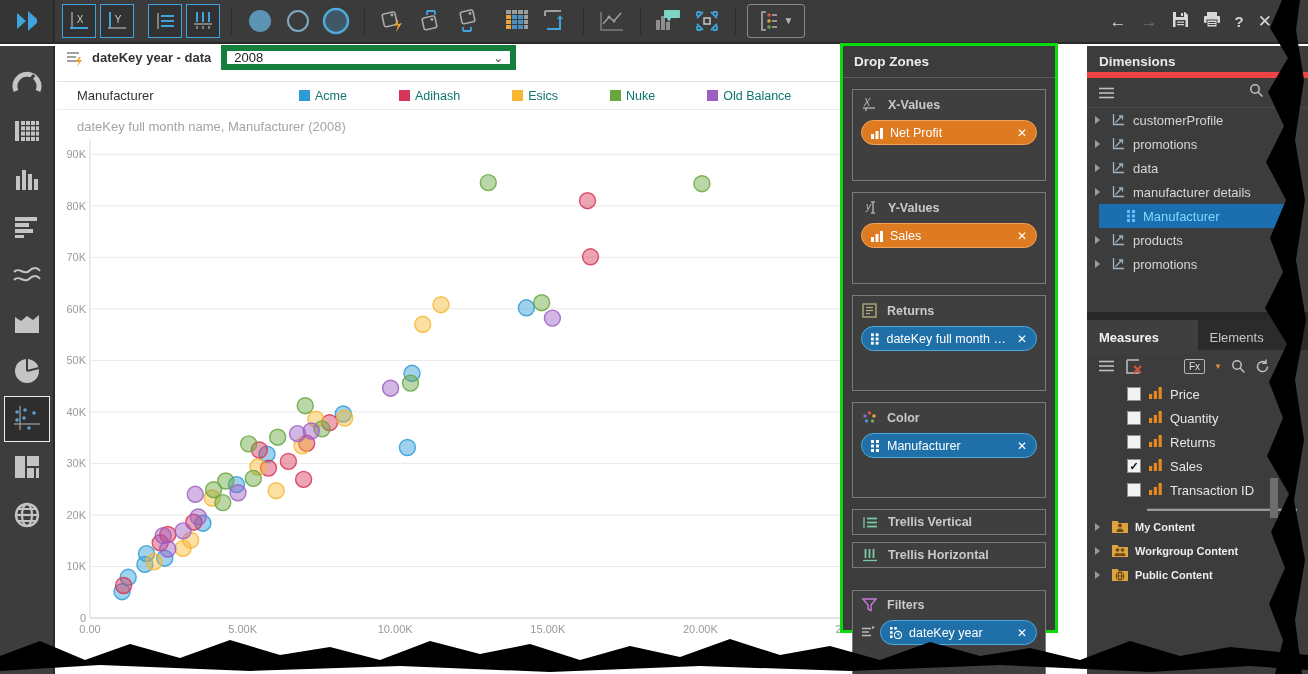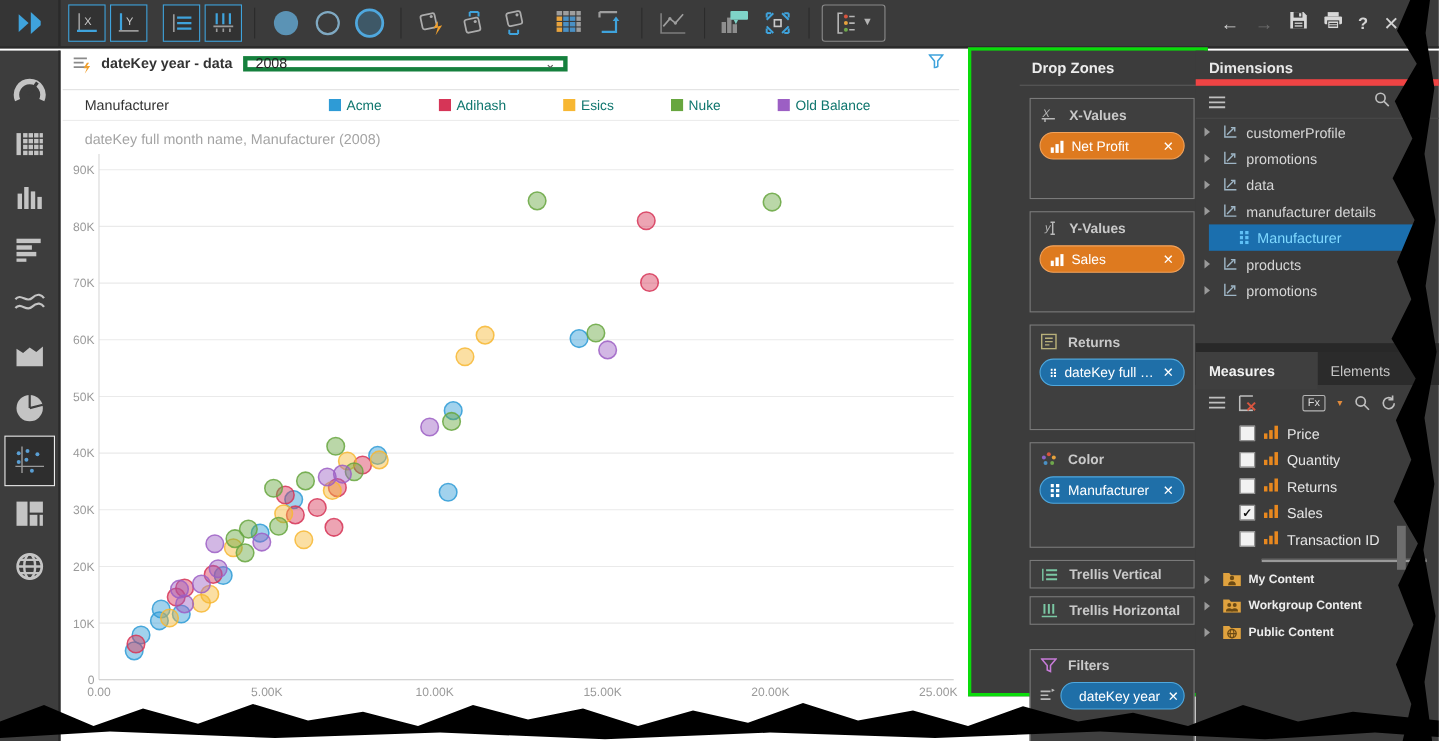--- a/index.html
+++ b/index.html
@@ -27,36 +27,36 @@
     border-right:2px solid #2A2A2A; display:flex; flex-direction:column; align-items:center;
     padding-top:14px; gap:2px; }
   .side-item { width:46px; height:46px; display:flex; align-items:center; justify-content:center; }
   .side-item.selected { border:1px solid #EDEDED; background:#2E2E2E; }
 
   
   #main { position:absolute; left:57px; top:46px; width:815px; height:628px; background:#fff; }
   #filter-bar { height:36px; display:flex; align-items:center; padding:0 14px 12px 8px;
     border-bottom:1px solid #E2E2E2; position:relative; }
   #filter-label { font-size:13px; font-weight:bold; color:#333; margin:0 10px 0 7px; }
-  #filter-select { width:295px; height:14px; border:4px solid #15803d; display:flex;
+  #filter-select { width:295px; height:25px; border:6px solid #15803d; display:flex;
     align-items:center; padding:0 7px; font-size:13px; color:#222; }
   #filter-select .chev { margin-left:auto; color:#555; font-size:12px; }
   #filter-funnel { position:absolute; right:14px; }
   #legend-bar { height:28px; display:flex; align-items:center; padding-left:20px;
     border-bottom:1px solid #ECECEC; }
   #legend-title { font-size:13px; color:#333; width:222px; }
   #legend-items { display:flex; gap:52px; }
   .legend-item { display:flex; align-items:center; gap:5px; font-size:12.5px; color:#0f766e; }
   .legend-swatch { width:11px; height:11px; }
   #chart-title { height:24px; display:flex; align-items:flex-end; padding-left:20px;
     font-size:13px; color:#A4A4A4; }
 
   
-  #dropzones { position:absolute; left:880px; top:43px; width:218px; height:590px;
-    background:#3C3C3C; border:3px solid #0ADB0A;padding-left:44px; }
+  #dropzones { position:absolute; left:840px; top:43px; width:218px; height:590px;
+    background:#3C3C3C; border:3px solid #0ADB0A; }
   #dz-title { height:32px; line-height:32px; padding-left:11px; color:#ECECEC;
     font-size:13.5px; font-weight:bold; border-bottom:1px solid #5A5A5A; }
   .dz-box { margin:11px 9px 0 9px; border:1px solid #7A7A7A; background:#3F3F3F; }
   .dz-head { display:flex; align-items:center; gap:10px; padding:7px 8px 4px 9px; }
   .dz-head-label { color:#C9C9C9; font-size:12.5px; font-weight:bold; }
   .dz-pill-row { display:flex; align-items:center; padding:4px 8px 9px 8px; gap:5px; }
   .pill { flex:1; height:25px; border-radius:13px; display:flex; align-items:center;
     padding:0 9px; gap:7px; color:#fff; font-size:12.5px; white-space:nowrap; overflow:hidden; }
   .pill.orange { background:#DE7A1F; border:1px solid #F2A35C; }
   .pill.blue { background:#1F6FA8; border:1px solid #4FA8DE; }

